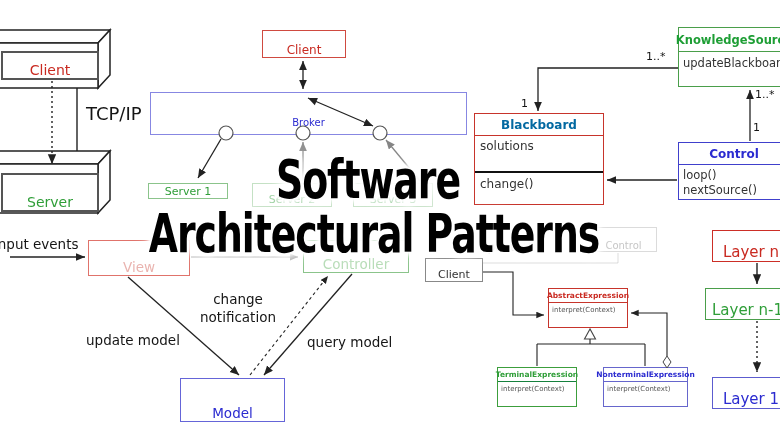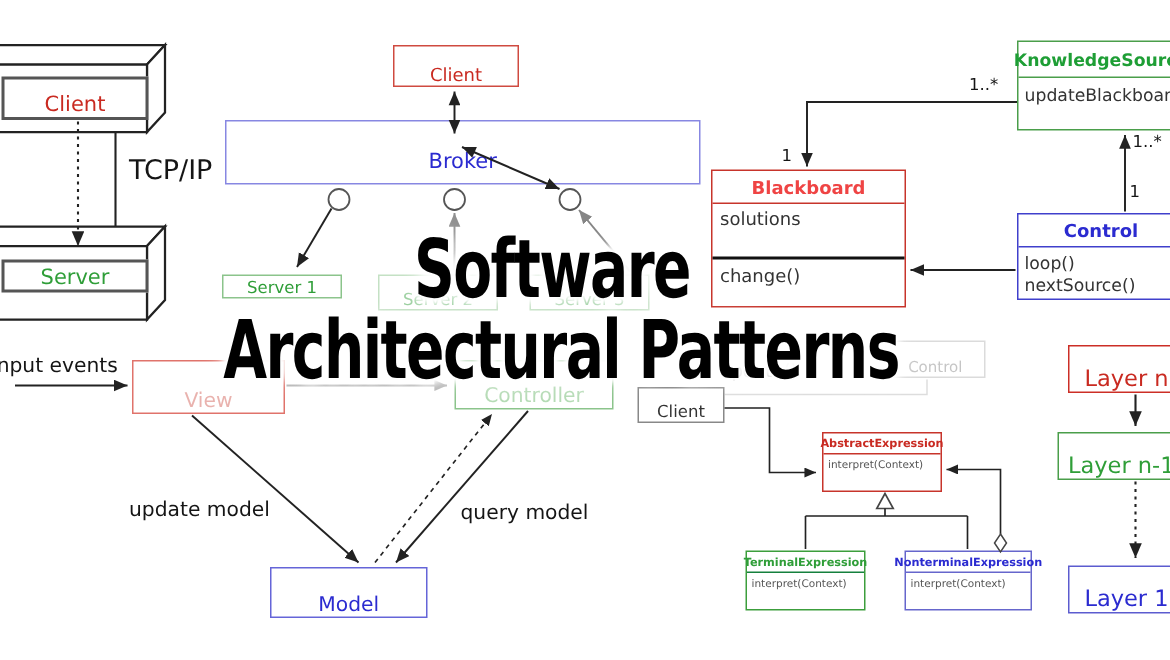--- a/index.html
+++ b/index.html
@@ -35,48 +35,48 @@
     <g stroke="#222" stroke-width="1.5" fill="#fff">
       <polygon points="-14,164 -2,151 110,151 98,164"></polygon>
       <polygon points="98,164 110,151 110,200 98,213"></polygon>
       <polygon points="-14,164 98,164 98,213 -14,213"></polygon>
     </g>
   </svg>
 
   <div class="box" style="left:1px;top:51px;width:98px;height:29px;border:2px solid #555;font-size:14px;color:#c92a21;">
     <span>Client</span>
   </div>
-  <div class="box" style="left:1px;top:173px;width:98px;height:22px;border:2px solid #555;font-size:14px;color:#2f9e38;">
+  <div class="box" style="left:1px;top:173px;width:98px;height:39px;border:2px solid #555;font-size:14px;color:#2f9e38;">
     <span>Server</span>
   </div>
   <div class="lbl" style="left:86px;top:103px;font-size:18px;">TCP/IP</div>
 
   <div class="box" style="left:262px;top:30px;width:84px;height:28px;border:1.5px solid #cf4a40;font-size:12px;color:#c92a21;">
     <span>Client</span>
   </div>
-  <div class="box" style="left:150px;top:80px;width:317px;height:43px;border:1.5px solid #8787e2;font-size:14px;color:#2b2bd0;">
+  <div class="box" style="left:150px;top:92px;width:317px;height:43px;border:1.5px solid #8787e2;font-size:10px;color:#2b2bd0;">
     <span style="margin-bottom:6px;">Broker</span>
   </div>
   <div class="box" style="left:148px;top:183px;width:80px;height:16px;border:1.5px solid #8bc48b;font-size:11px;color:#2f9e38;">
     <span>Server 1</span>
   </div>
   <div class="box washed" style="left:252px;top:183px;width:80px;height:24px;border:1.5px solid #8bc48b;font-size:11px;color:#2f9e38;">
     <span>Server 2</span>
   </div>
   <div class="box washed" style="left:353px;top:183px;width:80px;height:24px;border:1.5px solid #8bc48b;font-size:11px;color:#2f9e38;">
     <span>Server 3</span>
   </div>
 
   <div class="uml" style="left:678px;top:27px;width:112px;height:60px;border:1.5px solid #4a9e4a;">
     <div class="tt" style="height:23px;font-size:11.5px;color:#1e9e35;border-bottom:1px solid #4a9e4a;">KnowledgeSource</div>
     <div class="row" style="font-size:11.5px;padding:4px 4px;">updateBlackboard()</div>
   </div>
 
   <div class="uml" style="left:474px;top:113px;width:130px;height:92px;border:1.5px solid #c7342b;">
-    <div class="tt" style="height:21px;font-size:12px;color:#ef4444;border-bottom:1px solid #c7342b;">Blackboard</div>
+    <div class="tt" style="height:21px;font-size:12px;color:#0369a1;border-bottom:1px solid #c7342b;">Blackboard</div>
     <div class="row" style="font-size:12px;padding:3px 5px 18px;border-bottom:2.5px solid #111;">solutions</div>
     <div class="row" style="font-size:12px;padding:4px 5px 0;">change()</div>
     <div class="row" style="font-size:12px;padding:1px 5px;margin-top:48px;">update()</div>
   </div>
 
   <div class="uml" style="left:678px;top:142px;width:112px;height:58px;border:1.5px solid #4040cc;">
     <div class="tt" style="height:21px;font-size:12px;color:#2b2bd0;border-bottom:1px solid #4040cc;">Control</div>
     <div class="row" style="font-size:11.5px;padding:3px 4px 0;">loop()</div>
     <div class="row" style="font-size:11.5px;padding:1px 4px;">nextSource()</div>
   </div>
@@ -86,24 +86,25 @@
   <div class="lbl" style="left:755px;top:88px;font-size:11px;">1..*</div>
   <div class="lbl" style="left:753px;top:121px;font-size:11px;">1</div>
 
   <div class="lbl" style="left:-6px;top:236px;font-size:13.5px;">input events</div>
   <div class="box" style="left:303px;top:240px;width:106px;height:33px;border:1.5px solid #8bc48b;font-size:13.5px;color:#6db96d;">
     <span class="washed">Controller</span>
   </div>
   <div class="box" style="left:88px;top:240px;width:102px;height:36px;border:1.5px solid #e0736b;font-size:13.5px;color:#d4685f;">
     <span class="washed">View</span>
   </div>
-  <div class="box" style="left:180px;top:378px;width:105px;height:34px;border:1.5px solid #6565d8;font-size:13.5px;color:#2b2bd0;">
+  <div class="box" style="left:180px;top:378px;width:105px;height:44px;border:1.5px solid #6565d8;font-size:13.5px;color:#2b2bd0;">
     <span>Model</span>
   </div>
   <div class="lbl" style="left:86px;top:332px;font-size:13.5px;">update model</div>
+  <div class="lbl" style="left:182px;top:290px;width:112px;font-size:13.5px;line-height:18px;text-align:center;white-space:normal;">change notification</div>
   <div class="lbl" style="left:307px;top:334px;font-size:13.5px;">query model</div>
 
   <div class="box" style="left:425px;top:258px;width:58px;height:24px;border:1.5px solid #888;font-size:11px;color:#333;">
     <span>Client</span>
   </div>
   <div class="box" style="left:590px;top:227px;width:67px;height:25px;border:1px solid #aaa;font-size:10px;color:#777;opacity:.42;">
     <span>Control</span>
   </div>
 
   <div class="uml" style="left:548px;top:288px;width:80px;height:40px;border:1.2px solid #c7342b;">

